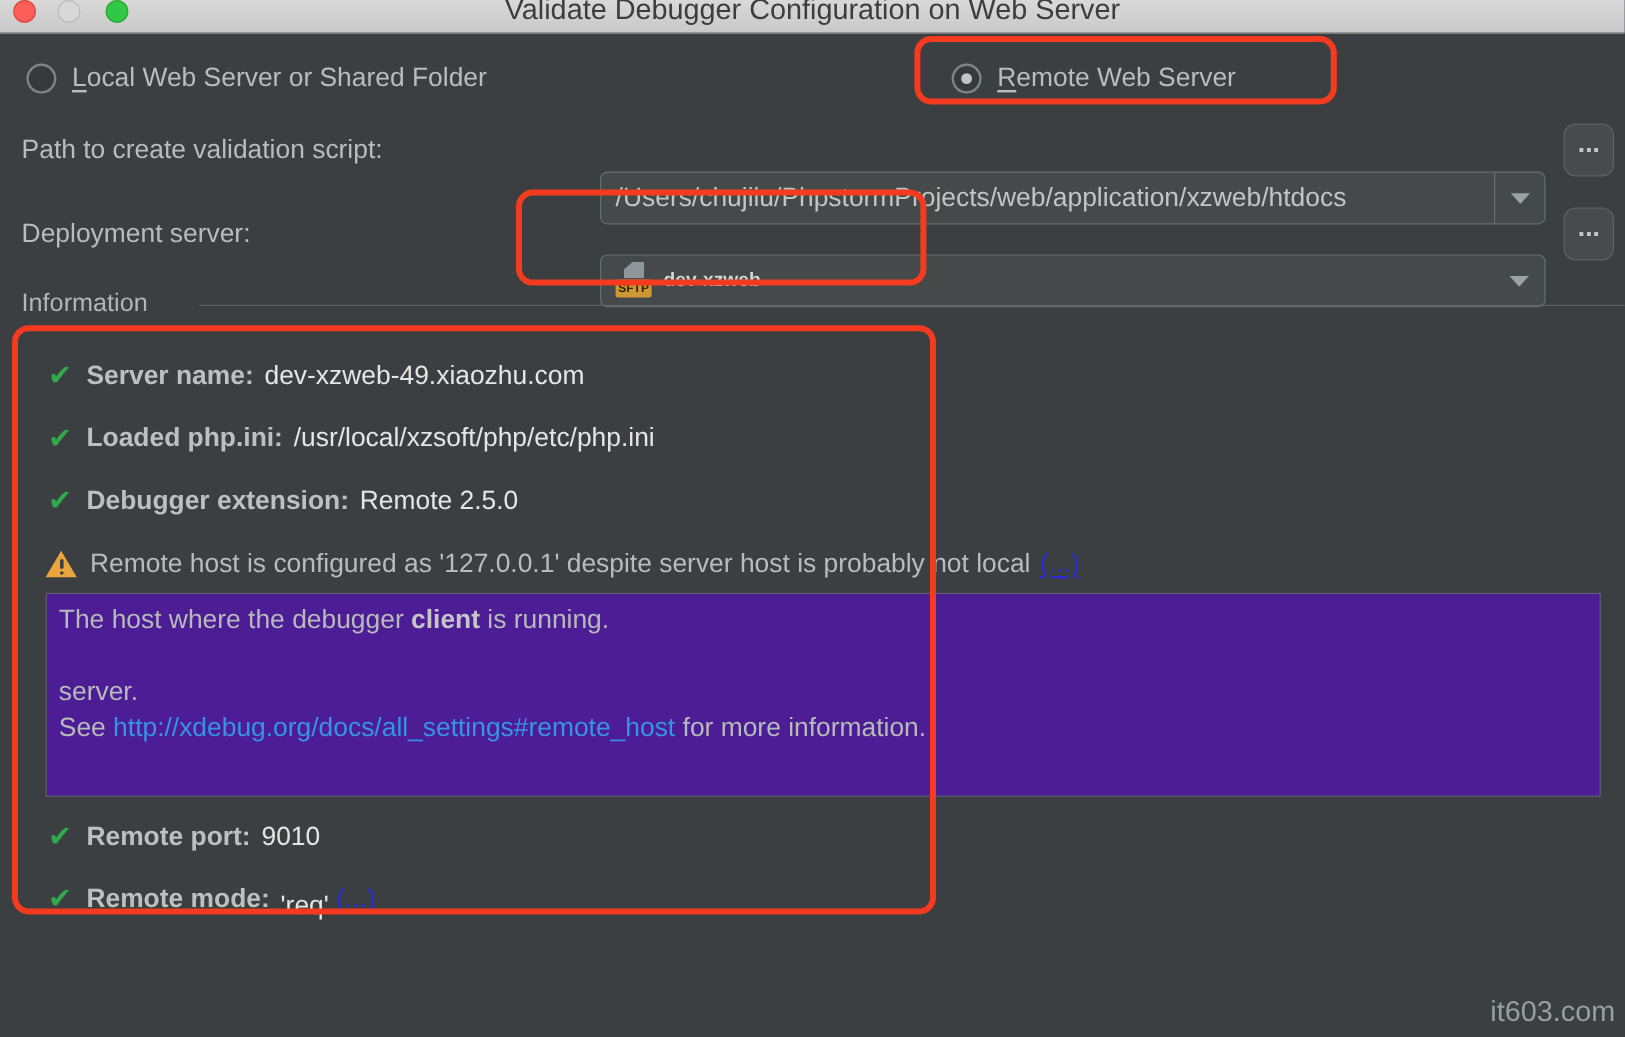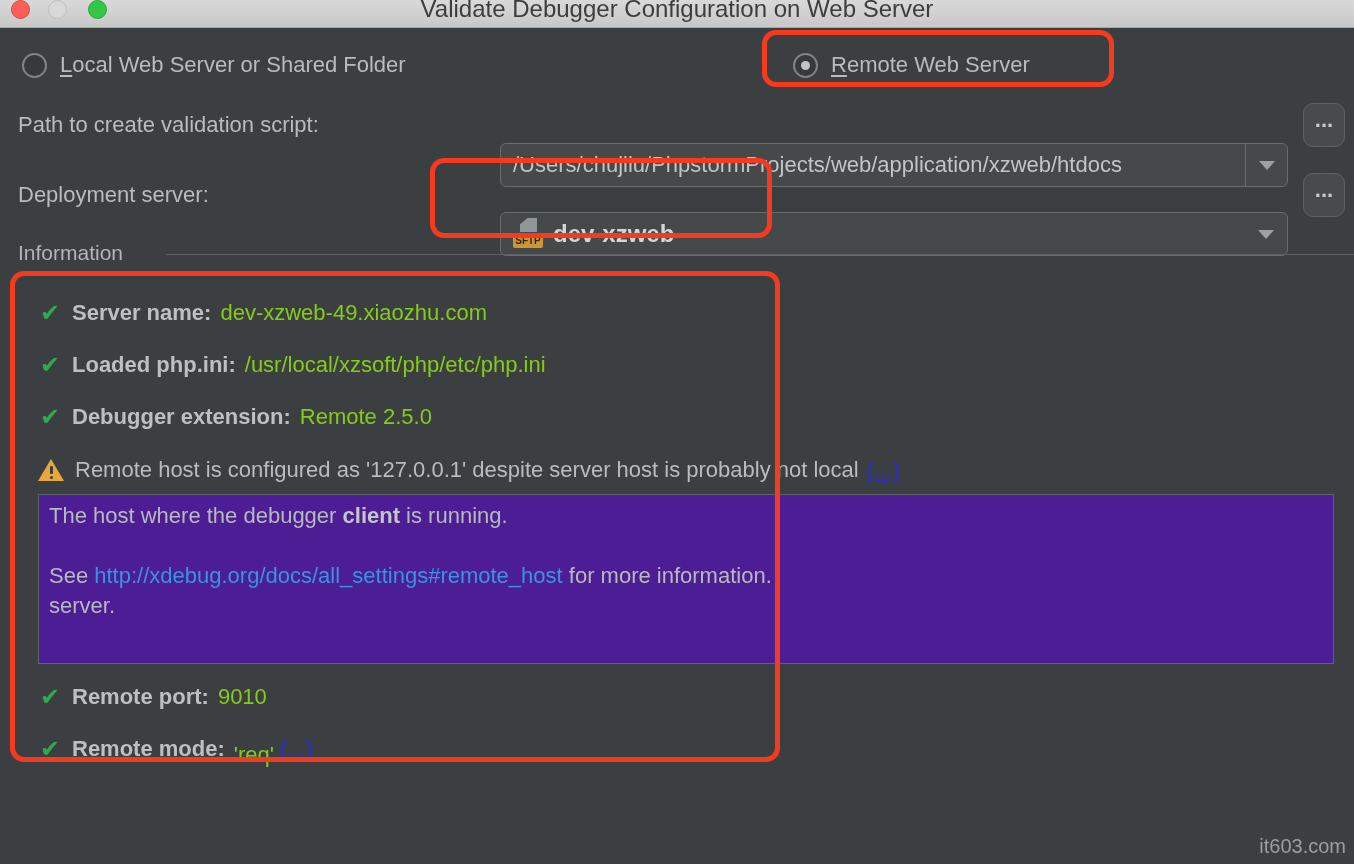--- a/index.html
+++ b/index.html
@@ -90,35 +90,35 @@
     background:#8f969a;
     clip-path:polygon(0 45%, 45% 0, 100% 0, 100% 100%, 0 100%);
   }
   .sftp-badge {
     position:absolute; left:0px; top:16px; width:30px; height:15px;
     background:#cd9832; color:#33250a;
     font-size:10px; font-weight:bold; letter-spacing:0px;
     display:flex; align-items:center; justify-content:center;
     border-radius:2px;
   }
-  .deploy-name { font-size:24px; font-weight:bold; color:#d4d7d8; padding-left:10px; }
+  .deploy-name { font-size:16px; font-weight:bold; color:#d4d7d8; padding-left:10px; }
 
   
   .section-title { position:absolute; left:18px; top:241px; font-size:21px; color:#b2b6b7; }
   .section-sep { position:absolute; left:166px; top:254px; width:1188px; height:1px; background:#5d6163; }
 
   .info-item {
     position:absolute; left:40px; display:flex; align-items:center; height:28px;
     font-size:22px; white-space:nowrap;
   }
   .check {
     color:#2fa94c; font-size:24px; width:32px; flex:0 0 auto;
   }
   .info-label { font-weight:bold; color:#bdc0c1; }
-  .info-value { color:#84cc16; margin-left:9px; }
+  .info-value { color:#e5e5e5; margin-left:9px; }
   .item-0 { top:299px; }
   .item-1 { top:351px; }
   .item-2 { top:403px; }
   .item-port { top:683px; }
   .item-mode { top:735px; }
 
   .warning-row { position:absolute; left:38px; top:455px; display:flex; align-items:center; height:30px; font-size:22px; white-space:nowrap; }
   .warn-icon { position:relative; width:26px; height:22px; margin-right:11px; flex:0 0 auto; }
   .warn-tri {
     position:absolute; left:0; top:0; width:0; height:0;
@@ -148,21 +148,21 @@
   .annot {
     position:absolute; border:5px solid #f43a1f; border-radius:14px;
     pointer-events:none; z-index:50; background:transparent;
   }
   .annot-remote { left:762px; top:30px;  width:352px; height:57px; }
   .annot-deploy { left:430px; top:158px; width:342px; height:80px; }
   .annot-info   { left:10px;  top:271px; width:770px; height:491px; }
 
   .watermark {
     position:absolute; right:8px; bottom:6px;
-    font-size:20px; color:#999ea1;
+    font-size:24px; color:#999ea1;
   }
 </style>
 </head>
 <body>
 
 <div class="titlebar">
   <span class="tl-btn tl-close"></span>
   <span class="tl-btn tl-min"></span>
   <span class="tl-btn tl-zoom"></span>
   <div class="title-text">Validate Debugger Configuration on Web Server</div>
@@ -227,22 +227,22 @@
     <span class="warn-bar"></span>
     <span class="warn-dot"></span>
   </span>
   <span>Remote host is configured as '127.0.0.1' despite server host is probably not local</span>
   <span class="paren-link">(...)</span>
 </div>
 
 <div class="tooltip-box">
   <div class="tip-line"><span>The host where the debugger </span><span class="tip-bold">client</span><span> is running.</span></div>
   <div class="tip-blank"></div>
+  <div class="tip-line">server.</div>
   <div class="tip-line"><span>See </span><span class="http-link">http://xdebug.org/docs/all_settings#remote_host</span><span> for more information.</span></div>
-  <div class="tip-line">server.</div>
 </div>
 
 <div class="info-item item-port">
   <span class="check">✔</span>
   <span class="info-label">Remote port:</span>
   <span class="info-value">9010</span>
 </div>
 
 <div class="info-item item-mode">
   <span class="check">✔</span>

